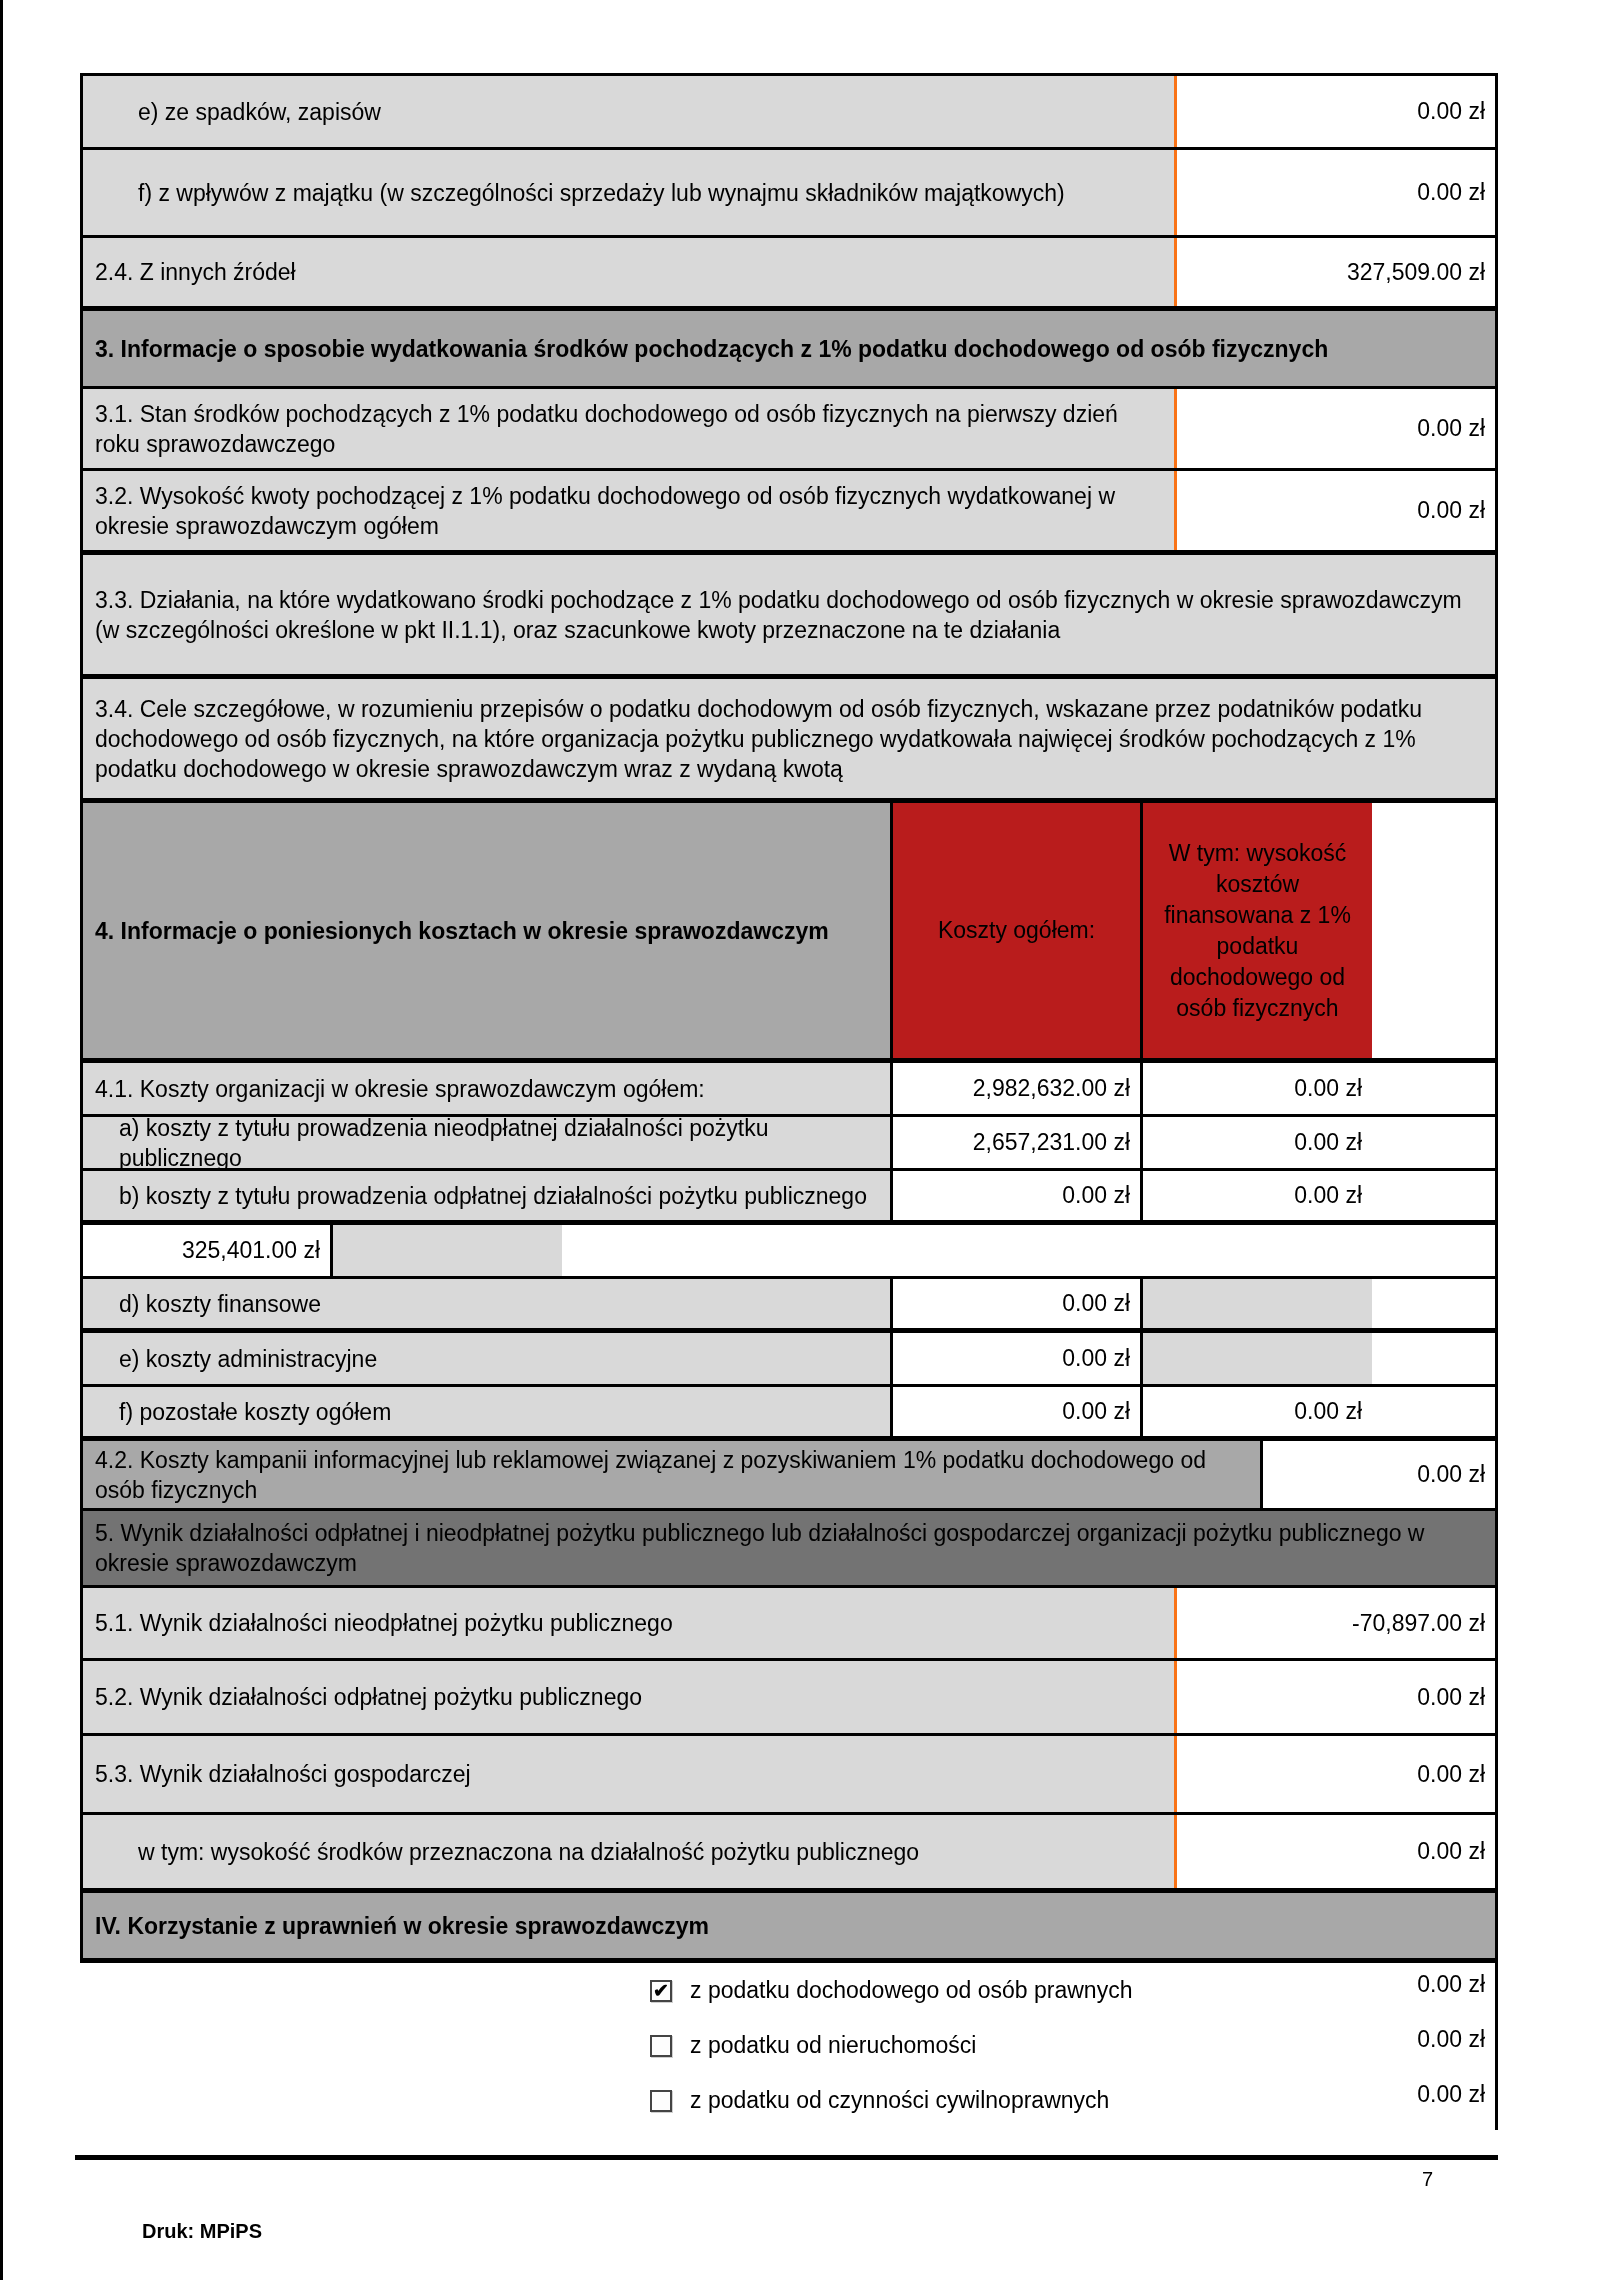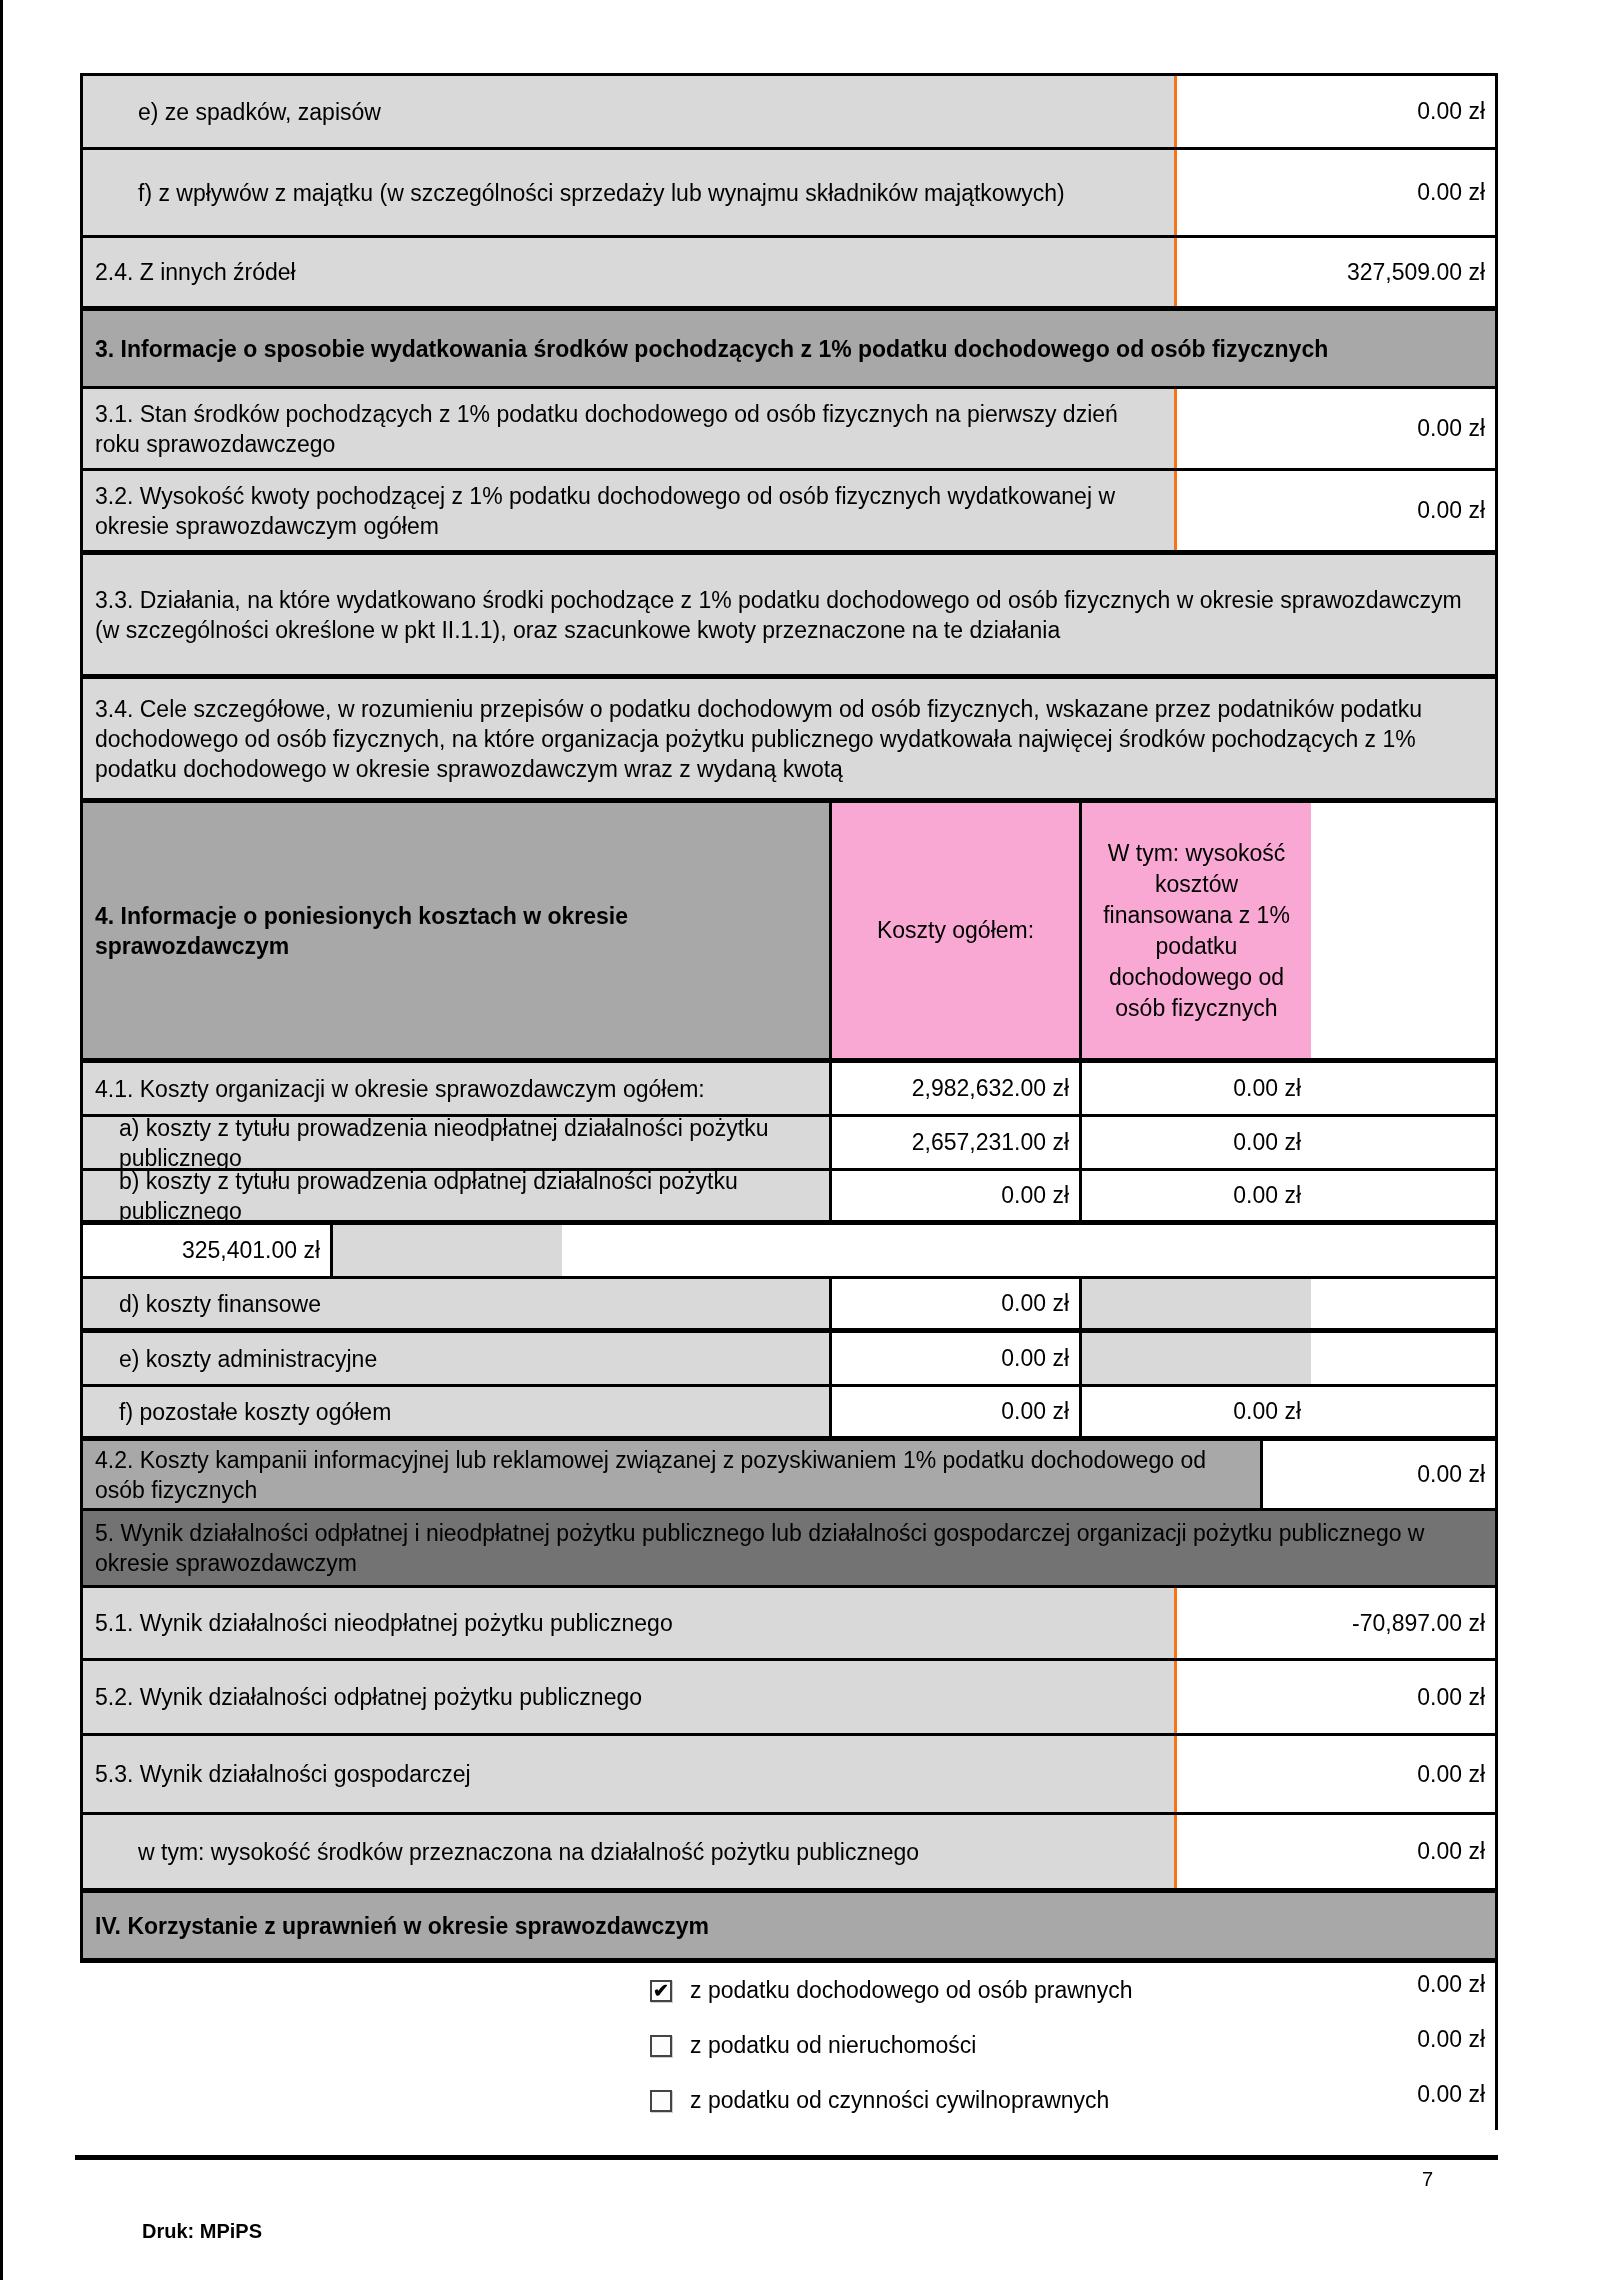--- a/index.html
+++ b/index.html
@@ -14,26 +14,26 @@
   .lbl{background:#d9d9d9;display:flex;align-items:center;box-sizing:border-box;
        padding:4px 12px 4px 12px;font-size:23px;line-height:30px;}
   .val{background:#fff;display:flex;align-items:center;justify-content:flex-end;
        padding-right:10px;font-size:23px;box-sizing:border-box;}
   .two-col .lbl{width:1094px;border-right:3px solid #f97316;}
   .two-col .val{flex:1;}
   .full .lbl{width:100%;}
   .hdr-dark .lbl{background:#a8a8a8;font-weight:bold;}
   .hdr-light .lbl{background:#737373;font-weight:normal;}
   
-  .c4 .lbl{width:749px;border-right:3px solid #000;}
+  .c4 .lbl{width:810px;border-right:3px solid #000;}
   .c4 .v1{width:250px;border-right:3px solid #000;}
   .c4 .v2{width:229px;}
   .c4 .v2.gray{background:#d9d9d9;}
   .s4hdr .lbl{background:#a8a8a8;font-weight:bold;}
-  .s4hdr .v1,.s4hdr .v2{background:#f9a8d4;display:flex;align-items:center;justify-content:center;
+  .s4hdr .v1,.s4hdr .v2{background:#b91c1c;display:flex;align-items:center;justify-content:center;
        text-align:center;font-size:23px;line-height:31px;padding:6px;box-sizing:border-box;font-weight:normal;}
   .r42 .lbl{width:1180px;border-right:3px solid #000;background:#a8a8a8;}
   .r42 .val{flex:1;}
   .ind1{padding-left:36px;}
   .ind2{padding-left:55px;}
 
   .cbsec{position:absolute;left:80px;top:1963px;width:1418px;height:167px;
          box-sizing:border-box;border-right:3px solid #000;background:#fff;}
   .cbrow{position:relative;height:55px;display:flex;align-items:center;}
   .cbbox{width:22px;height:22px;margin-left:570px;box-sizing:border-box;border:2px solid #444;

